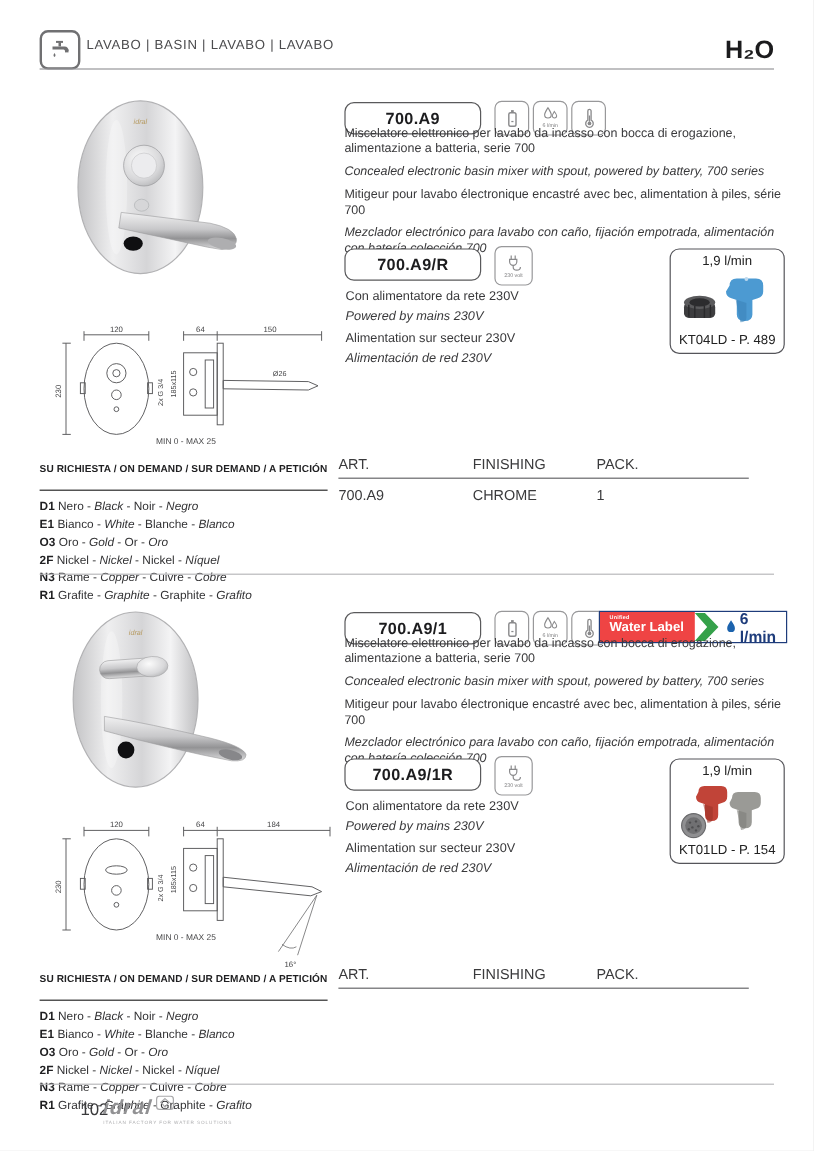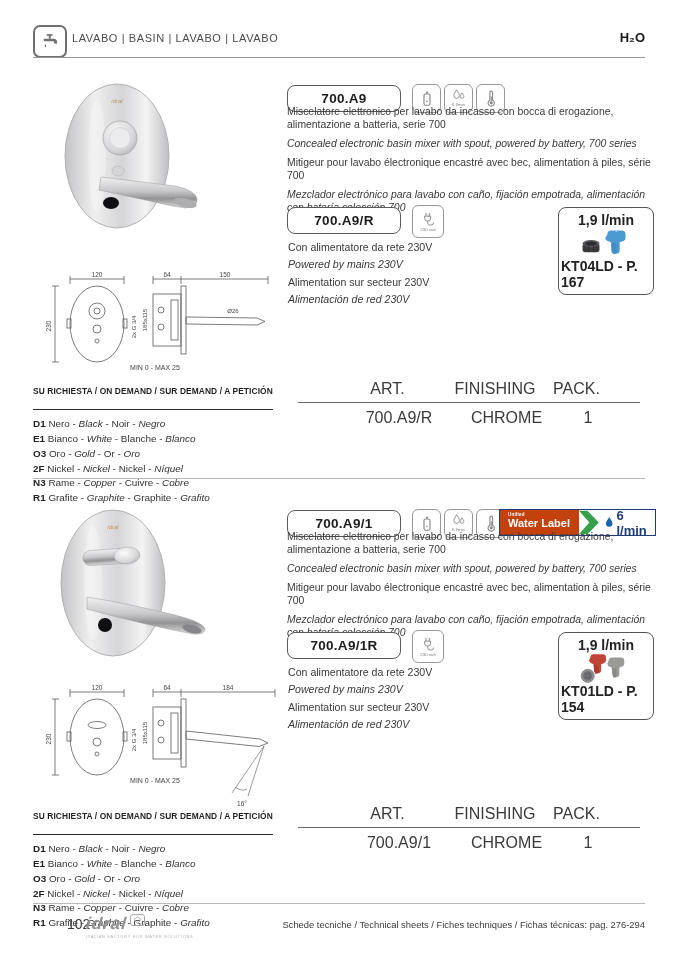--- a/index.html
+++ b/index.html
@@ -4,21 +4,21 @@
 <style>
   html,body{margin:0;padding:0;background:#e9e9e9;}
   .page{position:relative;width:678px;height:959px;background:#ffffff;margin:0 auto;
         font-family:"Liberation Sans",sans-serif;color:#2d2d2f;overflow:hidden;}
   .rule{position:absolute;left:33px;width:612px;border-top:1px solid #97979a;height:0;}
 
   
   .hdr-icon{position:absolute;left:33px;top:25px;width:30px;height:29px;border:2px solid #707072;
             border-radius:7px;display:flex;align-items:center;justify-content:center;background:#fff;}
   .hdr-title{position:absolute;left:72px;top:32px;font-size:11px;color:#4b4b4d;letter-spacing:.6px;}
-  .hdr-tag{position:absolute;right:33px;top:30px;font-size:13px;font-weight:bold;color:#1b1b1d;}
+  .hdr-tag{position:absolute;right:33px;top:30px;font-size:21px;font-weight:bold;color:#1b1b1d;}
 
   section.product{position:absolute;left:0;width:678px;height:408px;}
 
   .photo{position:absolute;left:25px;top:4px;}
 
   .code-box{position:absolute;width:112px;height:25px;border:1.6px solid #59595b;border-radius:8px;
             display:flex;align-items:center;justify-content:center;font-weight:bold;font-size:13.5px;
             color:#1c1c1e;background:#fff;letter-spacing:.3px;}
   .icon-box{position:absolute;width:27px;height:27px;border:1.4px solid #98989a;border-radius:6px;
             display:flex;flex-direction:column;align-items:center;justify-content:center;background:#fff;}
@@ -29,43 +29,43 @@
   .desc p{margin:0 0 5.5px;}
   .desc p.i{font-style:italic;}
 
   .power{position:absolute;left:288px;top:169px;font-size:10.6px;color:#39393b;}
   .power div{margin-bottom:5.4px;}
   .power div.i{font-style:italic;}
 
   .kit{position:absolute;left:558px;top:135px;width:96px;height:88px;border:1.6px solid #55555a;
        border-radius:8px;background:#fff;display:flex;flex-direction:column;align-items:center;
        justify-content:space-between;padding:4px 2px;box-sizing:border-box;}
-  .kit .t{font-size:14px;font-weight:bold;color:#222;}
+  .kit .t{font-size:11px;font-weight:normal;color:#222;}
 
   .drawing{position:absolute;left:35px;}
   .drawing text{font-family:"Liberation Sans",sans-serif;}
 
   .od{position:absolute;left:33px;top:308px;width:250px;}
   .od-title{font-size:8.4px;font-weight:bold;color:#1f1f21;border-bottom:1.3px solid #2b2b2b;
             padding-bottom:13px;display:inline-block;letter-spacing:.1px;}
   .od-rows{margin-top:7px;font-size:9.9px;line-height:1.5;color:#323234;}
   .od-row b{font-weight:bold;color:#1f1f21;}
   .pt.i{font-style:italic;}
   .pt:not(:last-child)::after{content:" - ";font-style:normal;}
 
-  .art{position:absolute;left:298px;top:308px;width:365px;font-size:16px;color:#3a3a3c;text-align:center;}
+  .art{position:absolute;left:282px;top:308px;width:365px;font-size:12px;color:#3a3a3c;}
   .art-head span,.art-row span{display:inline-block;}
   .c0{width:112px;}.c1{width:103px;}.c2{width:60px;}
   .art-head{padding-bottom:4px;border-bottom:1px solid #68686a;margin-bottom:7px;width:342px;}
   .art-row{line-height:15px;}
 
   
   .wl{position:absolute;left:499px;top:12px;width:157px;height:27px;display:flex;align-items:stretch;
       border:1px solid #1e3c7b;background:#fff;box-sizing:border-box;}
-  .wl-left{background:#c2410c;color:#fff;width:84px;padding:2px 0 15px 8px;box-sizing:border-box;}
+  .wl-left{background:#ef4444;color:#fff;width:84px;padding:2px 0 15px 8px;box-sizing:border-box;}
   .wl-small{font-size:4.5px;font-weight:bold;letter-spacing:.2px;}
   .wl-name{font-size:11px;font-weight:bold;line-height:1.15;}
   .wl-right{display:flex;align-items:center;gap:3px;font-weight:bold;color:#1e3c7b;
             font-size:13px;padding-left:5px;}
 
   
   .foot-num{position:absolute;left:33px;top:916px;font-size:14px;color:#3a3a3c;margin-left:34px;}
   .brand-wrap{position:absolute;left:86px;top:912px;color:#929294;}
   .brand{font-style:italic;font-weight:bold;font-size:17px;letter-spacing:1px;transform:skewX(-6deg);
          display:inline-block;}
@@ -190,21 +190,21 @@
         <ellipse cx="19" cy="24" rx="13" ry="5.5" fill="#5a5a5c"></ellipse>
         <ellipse cx="19" cy="24" rx="8.5" ry="3.4" fill="#2c2c2e"></ellipse>
         <line x1="10" y1="26" x2="10" y2="36" stroke="#2a2a2c" stroke-width="1.2"></line>
         <line x1="15" y1="27" x2="15" y2="37" stroke="#2a2a2c" stroke-width="1.2"></line>
         <line x1="23" y1="27" x2="23" y2="37" stroke="#2a2a2c" stroke-width="1.2"></line>
         <line x1="28" y1="26" x2="28" y2="36" stroke="#2a2a2c" stroke-width="1.2"></line>
         <path d="M44 10 q0-6 6-6 h16 q6 0 6 6 v5 q0 4.5-4.5 5.5 l-4.5 1.5 v12 q0 5.5-6.5 5.5 q-6.5 0-6.5-5.5 v-12 l-4.5-1.5 q-4.5-1-4.5-5.5 z" fill="#4c9ad2"></path>
         <path d="M49 21.5 l9 3 v12 q0 4-5 4 z" fill="#3a81b7" opacity=".55"></path>
         <circle cx="58" cy="4.5" r="1.6" fill="#bcd8ee"></circle>
       </svg>
-      <div class="t">KT04LD - P. 167</div>
+      <div class="t">KT04LD - P. 489</div>
     </div>
 
     <svg class="drawing" style="top:198px" width="235" height="102" viewBox="0 0 235 102" fill="none" stroke="#5a5a5c" stroke-width=".8">
       <line x1="35" y1="9" x2="89" y2="9"></line>
         <line x1="35" y1="6" x2="35" y2="14"></line>
         <line x1="89" y1="6" x2="89" y2="14"></line>
       <text x="62" y="6.5" text-anchor="middle" font-size="6.5" fill="#454547" stroke="none">120</text>
       <ellipse cx="62" cy="54" rx="27" ry="38"></ellipse>
       <rect x="32" y="49" width="4" height="9"></rect>
         <rect x="88" y="49" width="4" height="9"></rect>
@@ -251,21 +251,21 @@
         <div class="od-row"><b>R1</b>
           <span class="pt">Grafite</span><span class="pt i">Graphite</span><span class="pt">Graphite</span><span class="pt i">Grafito</span></div>
       </div>
     </div>
 
     <div class="art">
       <div class="art-head">
         <span class="c0">ART.</span><span class="c1">FINISHING</span><span class="c2">PACK.</span>
       </div>
       <div class="art-row">
-        <span class="c0">700.A9/R</span><span class="c1">CHROME</span><span class="c2">1</span>
+        <span class="c0">700.A9</span><span class="c1">CHROME</span><span class="c2">1</span>
       </div>
     </div>
   </section>
 
   <div class="rule" style="top:478px;border-top-color:#b9b9bb"></div>
 
   <section class="product" style="top:497px">
 
     <svg class="photo" width="235" height="165" viewBox="0 0 235 165">
       <ellipse cx="88" cy="82" rx="52" ry="73" fill="url(#gPlate)" stroke="#b2b2b4" stroke-width="1"></ellipse>
@@ -420,30 +420,26 @@
           <span class="pt">Rame</span><span class="pt i">Copper</span><span class="pt">Cuivre</span><span class="pt i">Cobre</span></div>
         <div class="od-row"><b>R1</b>
           <span class="pt">Grafite</span><span class="pt i">Graphite</span><span class="pt">Graphite</span><span class="pt i">Grafito</span></div>
       </div>
     </div>
 
     <div class="art">
       <div class="art-head">
         <span class="c0">ART.</span><span class="c1">FINISHING</span><span class="c2">PACK.</span>
       </div>
-      <div class="art-row">
-        <span class="c0">700.A9/1</span><span class="c1">CHROME</span><span class="c2">1</span>
-      </div>
     </div>
   </section>
 
   <div class="rule" style="top:903px;border-top-color:#b9b9bb"></div>
   <div class="foot-num">102</div>
   <div class="brand-wrap">
     <span class="brand">idral</span><span class="brand-badge"><svg width="15" height="12" viewBox="0 0 15 12">
           <rect x="0.5" y="0.5" width="14" height="11" rx="2.5" fill="none" stroke="#a9a9ab" stroke-width="1"></rect>
           <path d="M7.5 2.5 L11 5.5 L7.5 9.5 L4 5.5 Z" fill="none" stroke="#a9a9ab" stroke-width="1"></path>
         </svg></span>
     <div class="tagline">ITALIAN FACTORY FOR WATER SOLUTIONS</div>
   </div>
-  <div class="foot-note">Schede tecniche / Technical sheets / Fiches techniques / Fichas técnicas: pag. 276-294</div>
 
 </div>
 
 </body></html>

